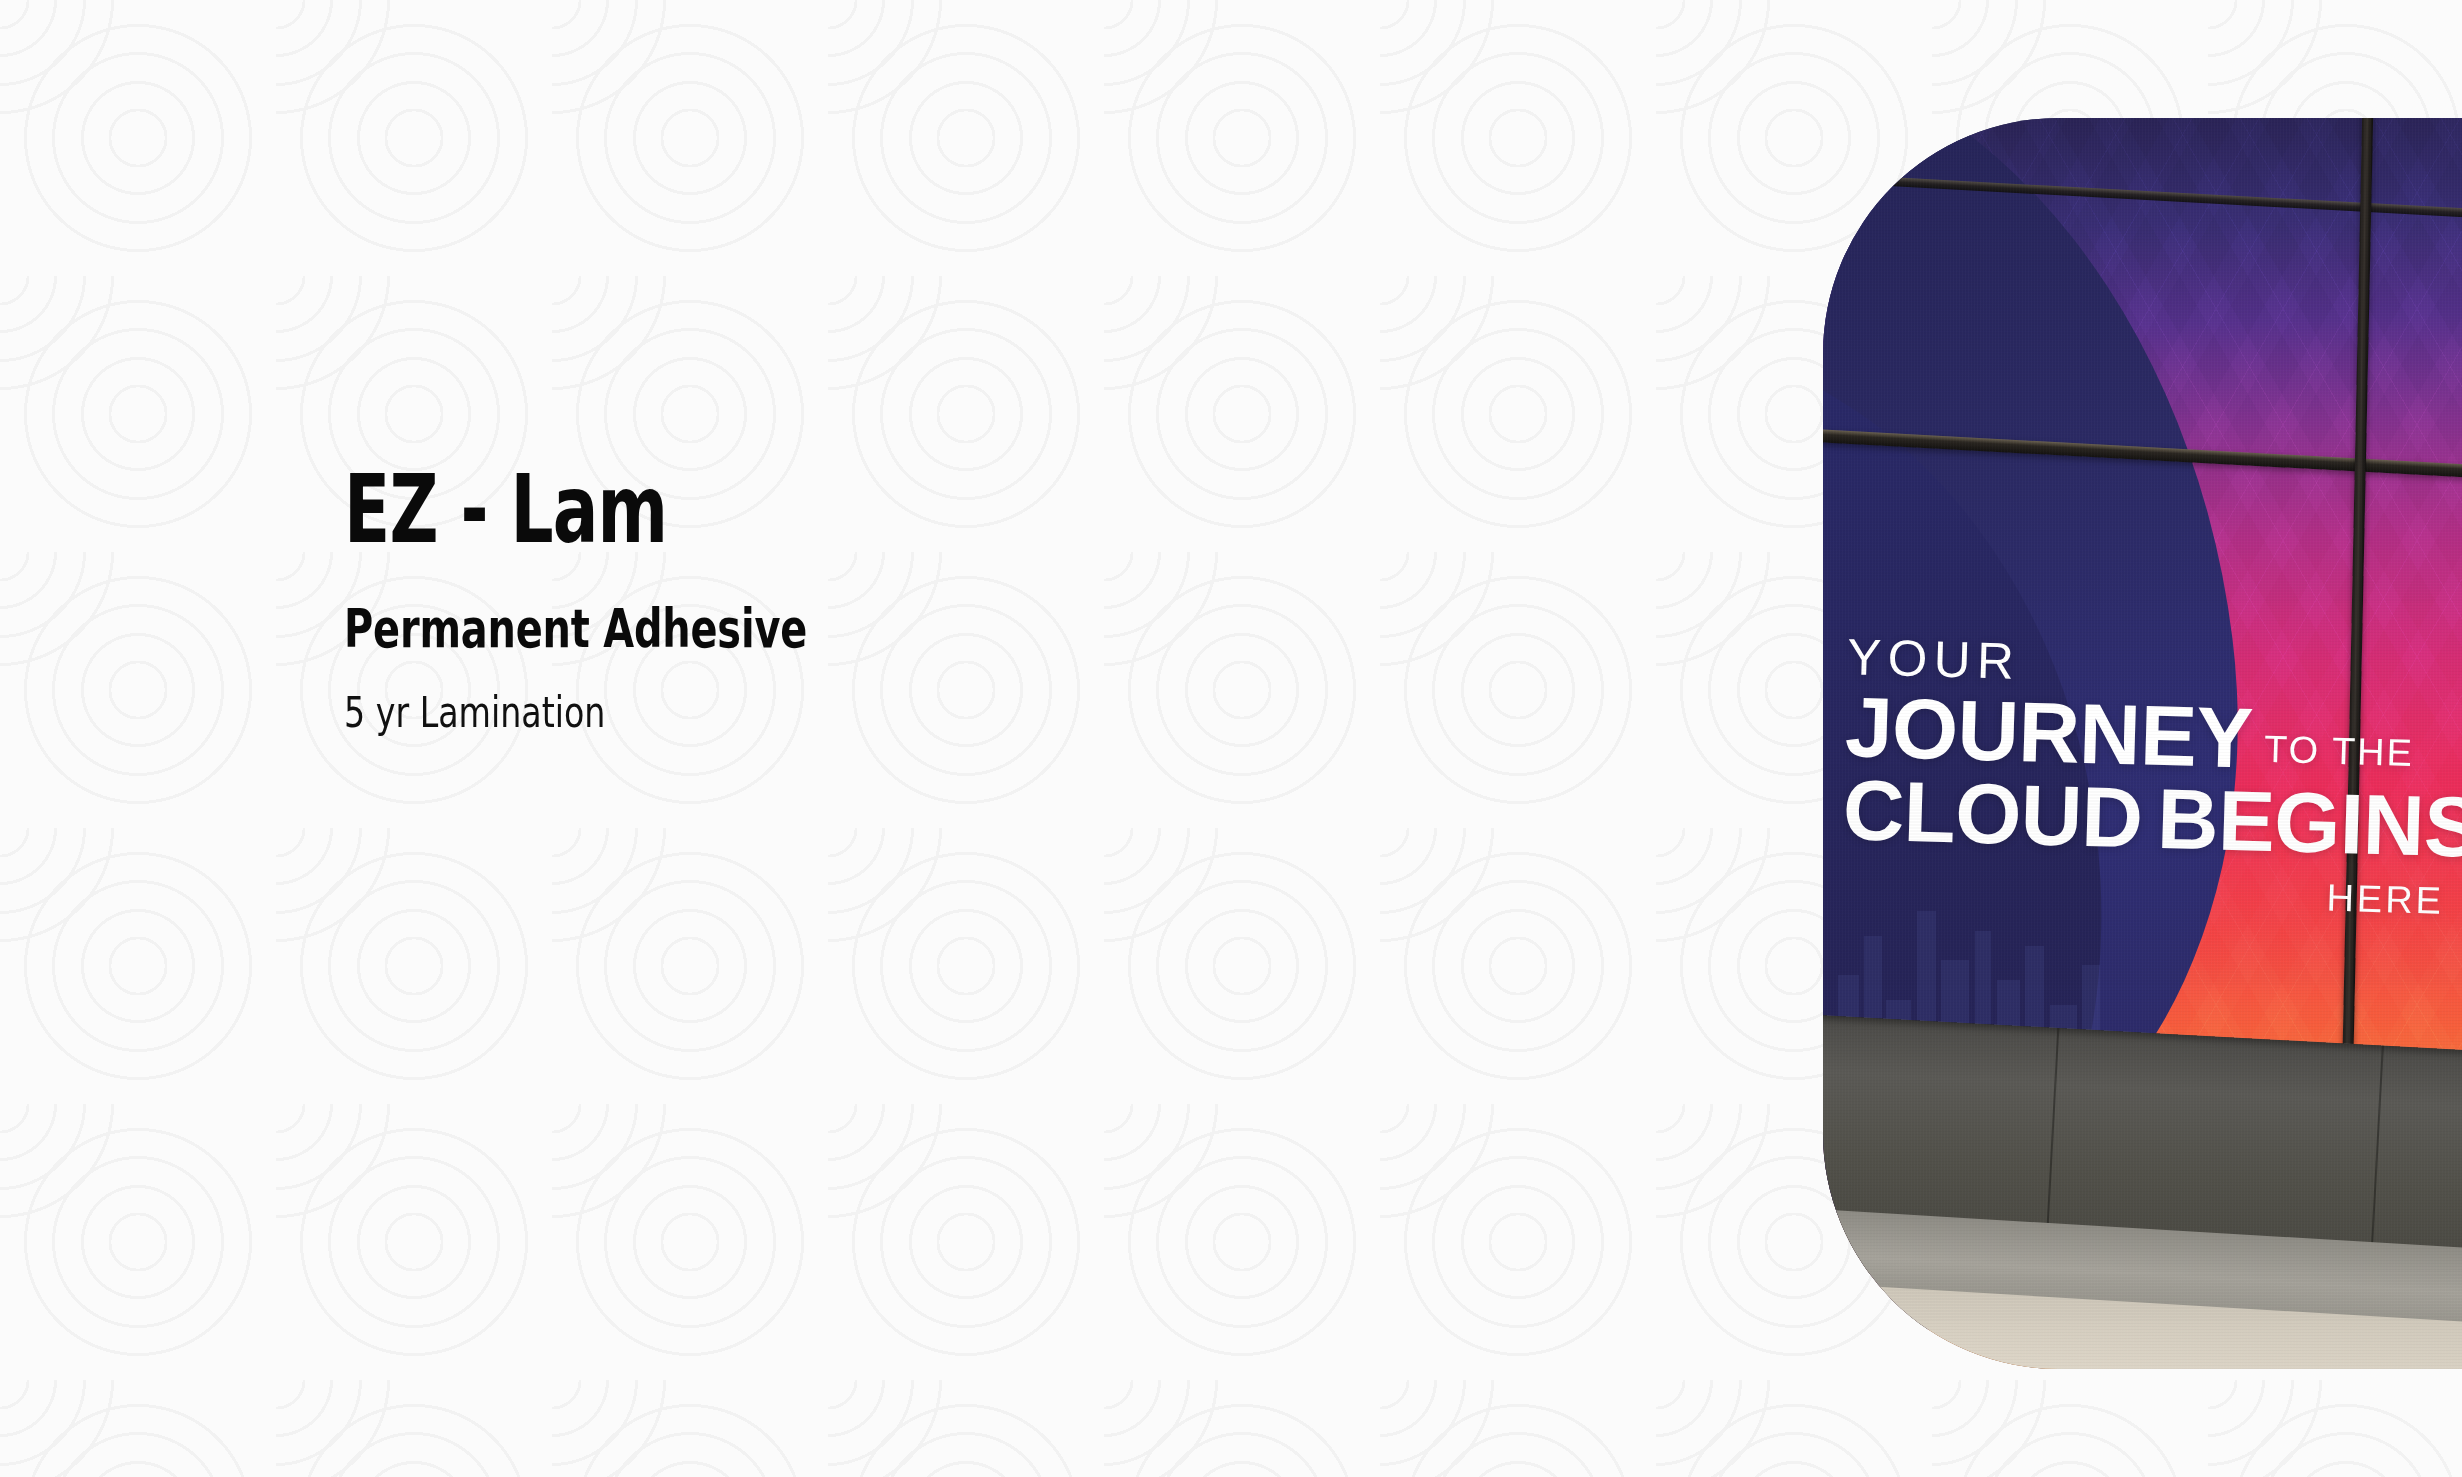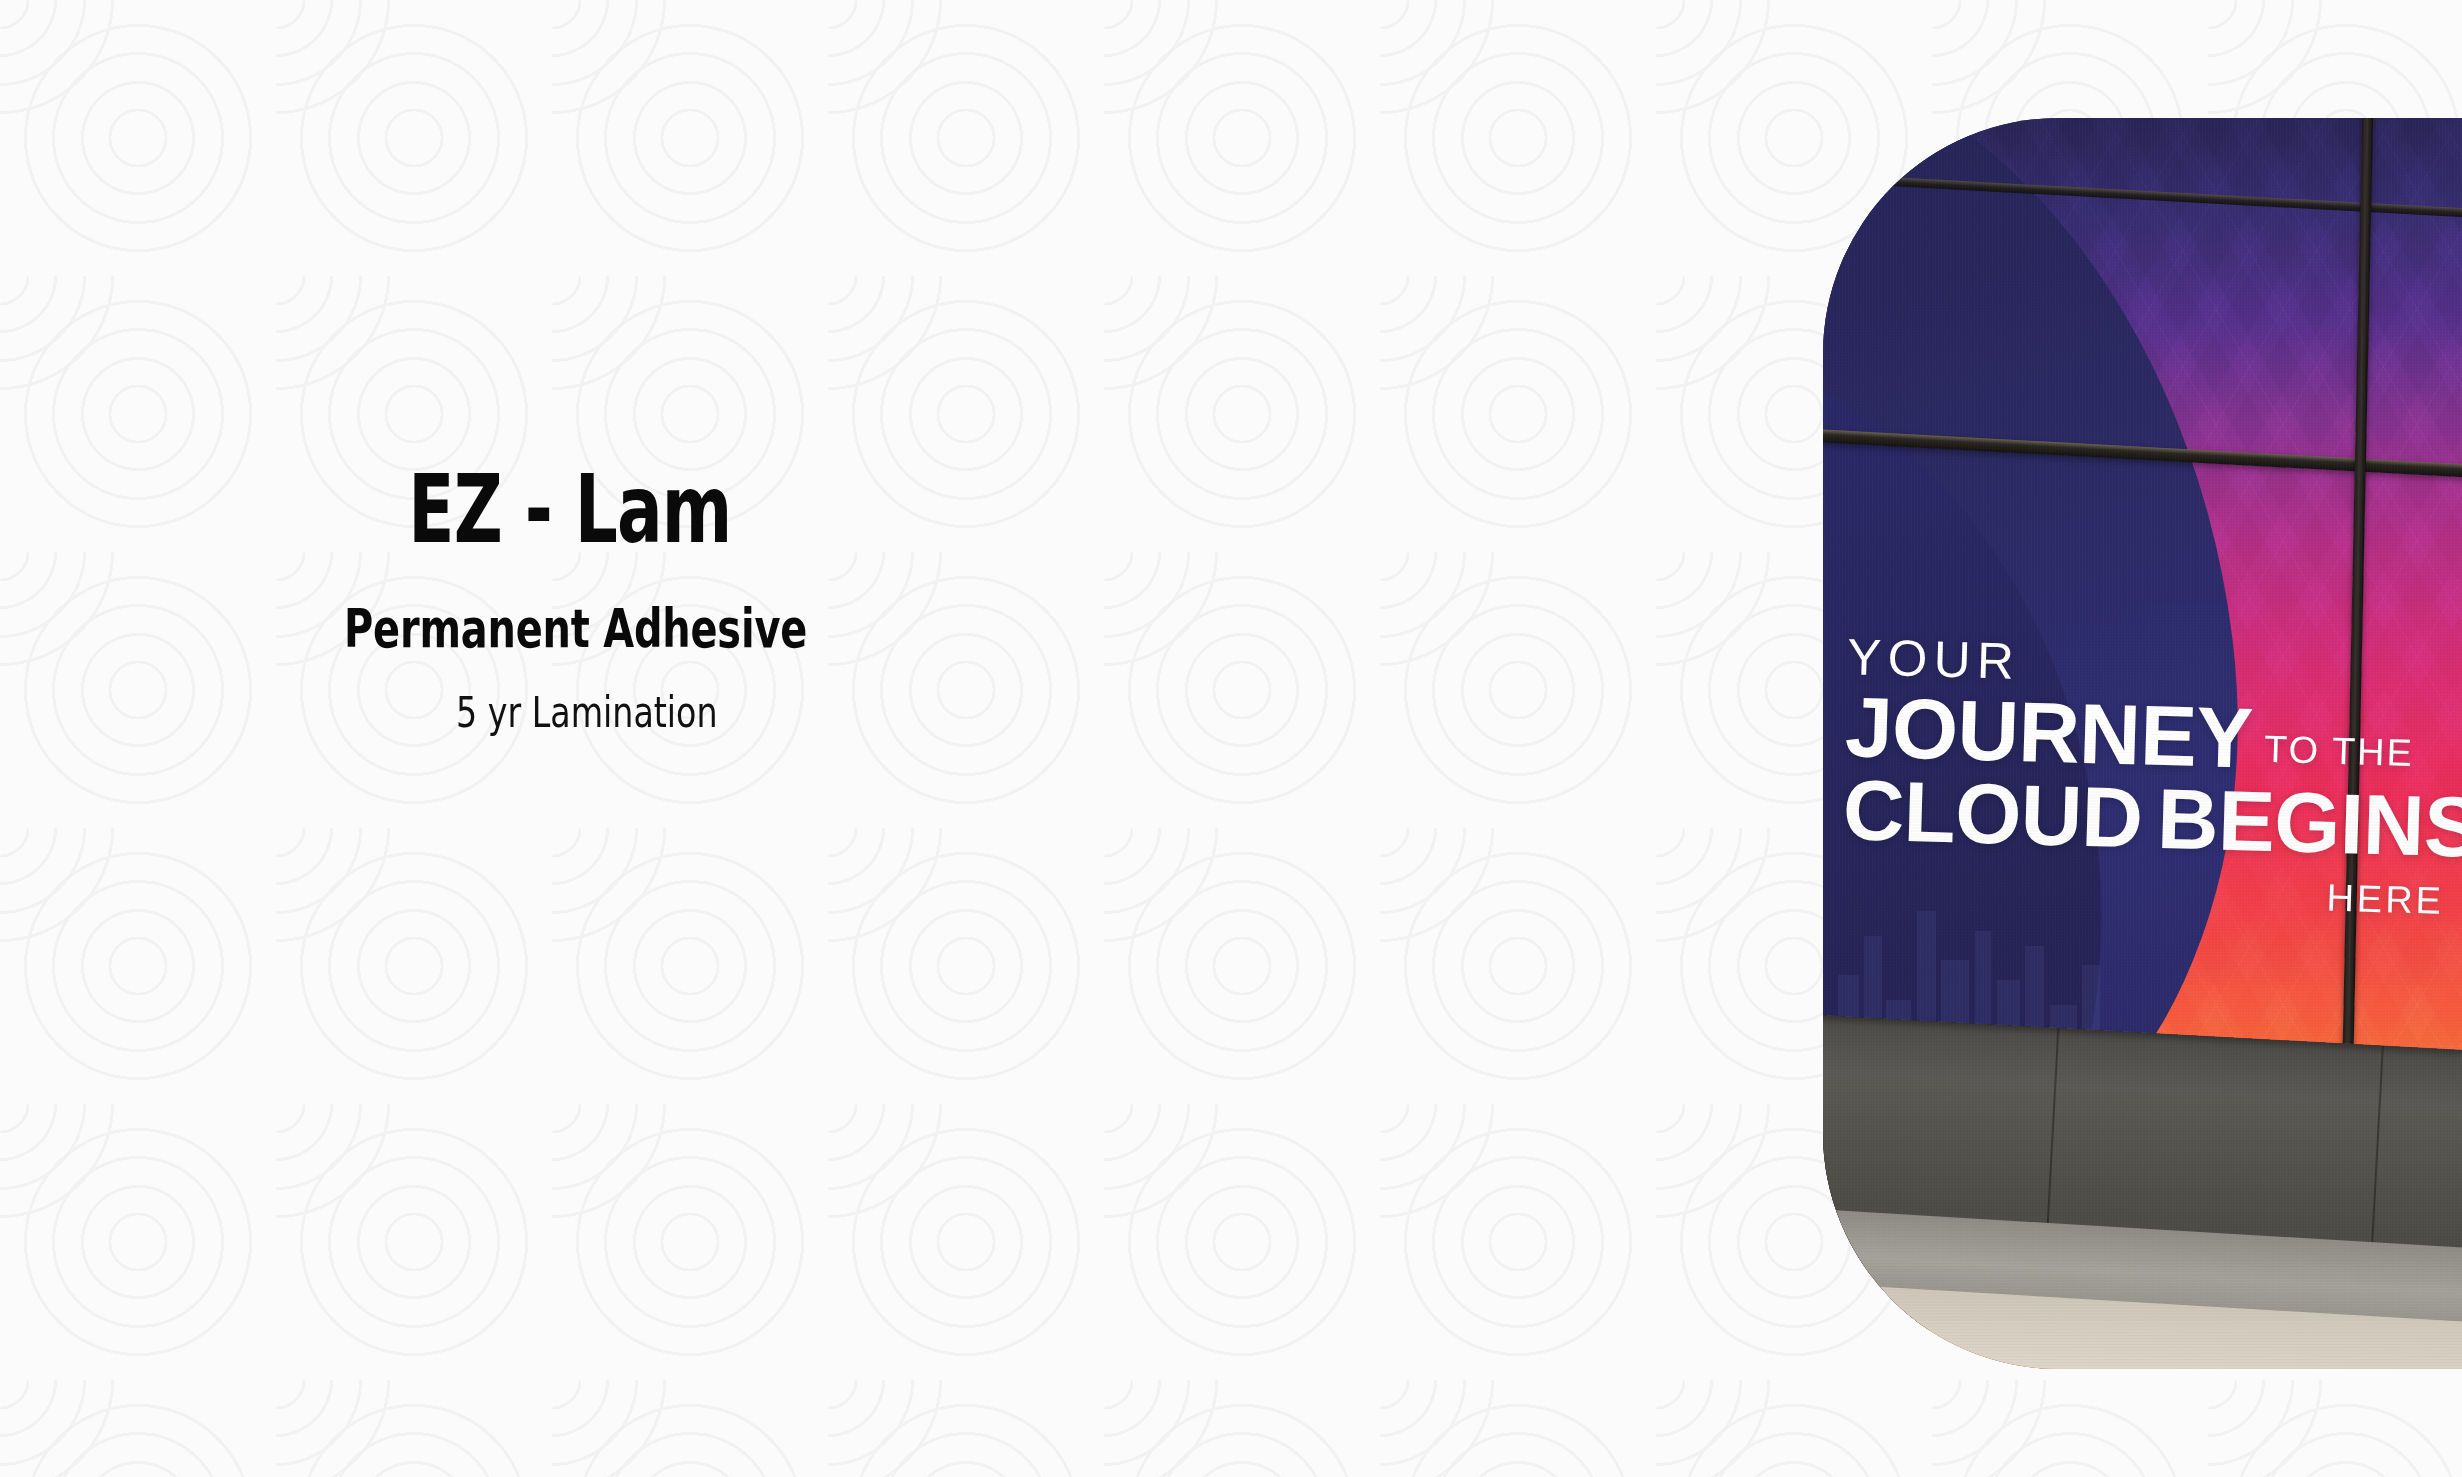--- a/index.html
+++ b/index.html
@@ -41,21 +41,20 @@
     background-size:276px 276px, 276px 276px;
     background-position:0 0, 0 0;
     opacity:.85;
   }
 
   
   #text-block{
     position:absolute;
     left:344px; top:463px;
     z-index:5;
-    text-align:center;
   }
   #brand-title{
     font-family:"DejaVu Sans Condensed","Liberation Sans Narrow","Liberation Sans", sans-serif;
     font-weight:700;
     font-size:94px;
     line-height:1;
     letter-spacing:-1px;
     color:#0a0a0a;
     transform:scaleX(.80);
     transform-origin:left top;

